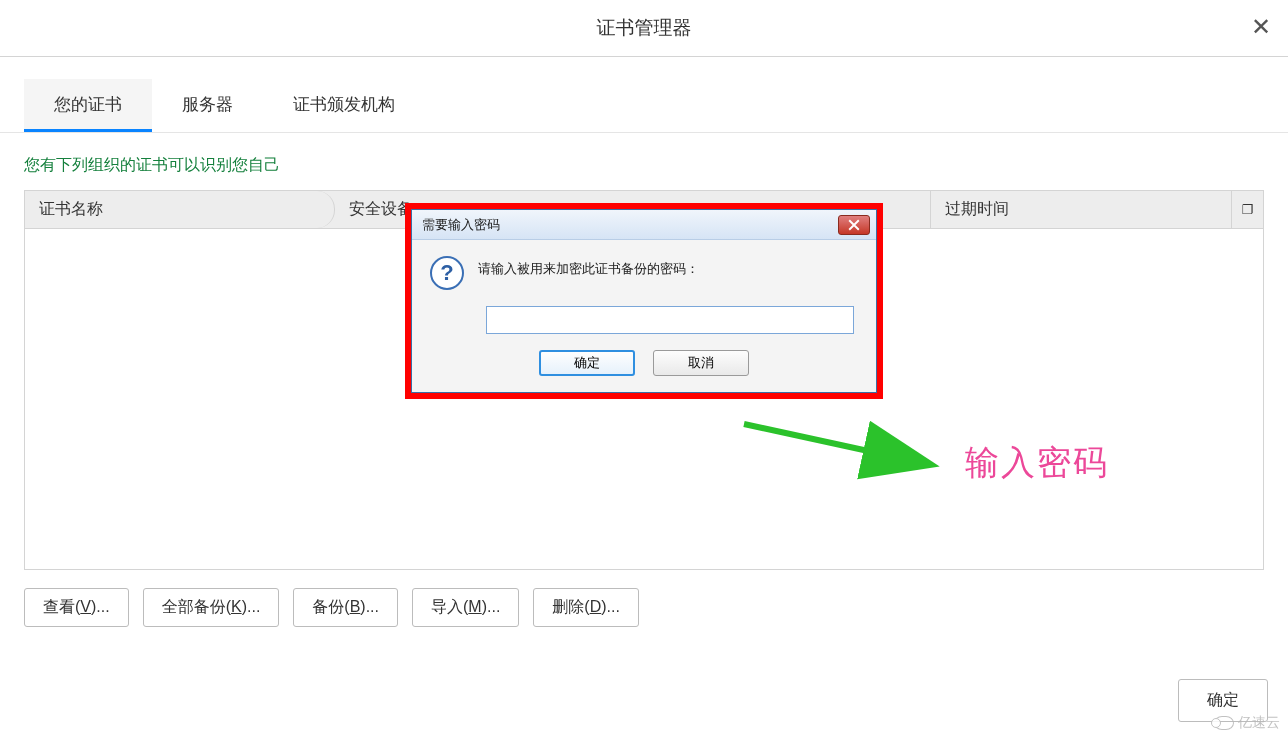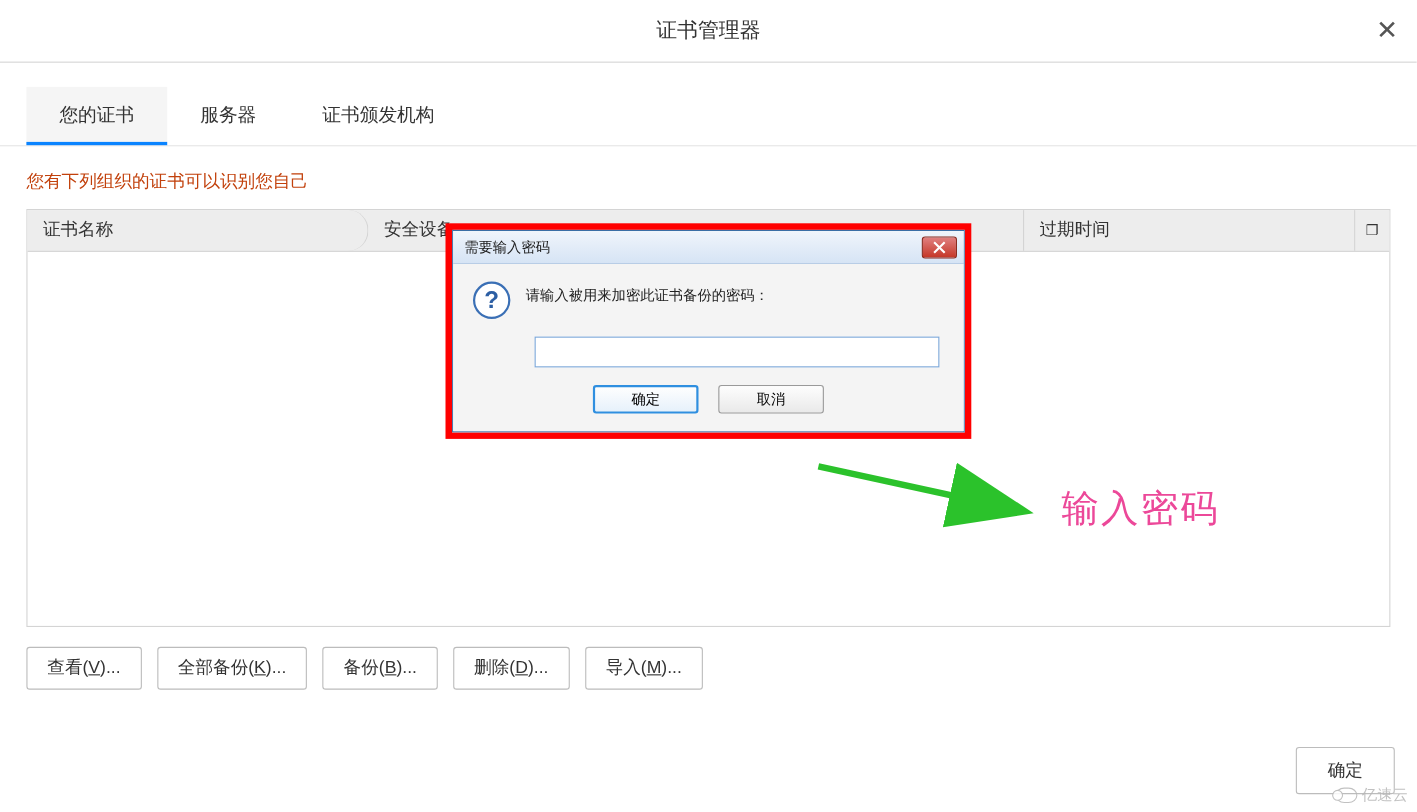--- a/index.html
+++ b/index.html
@@ -10,21 +10,21 @@
     .header-title { font-size: 19px; color: #333; font-weight: 500; }
     .header-close { position: absolute; right: 12px; top: 12px; font-size: 24px; color: #555; cursor: pointer; width: 30px; height: 30px; display:flex; align-items:center; justify-content:center;}
 
     
     .tabs { display: flex; padding: 0 24px; margin-top: 22px; border-bottom: 1px solid #e5e5e5; }
     .tab { padding: 14px 30px 13px; font-size: 17px; color: #333; cursor: pointer; border-bottom: 3px solid transparent; }
     .tab.active { border-bottom-color: #0a84ff; background: #f5f5f5; }
     .tab:not(.active) { background: transparent; }
 
     
-    .desc { padding: 22px 24px 14px; font-size: 16px; color: #c2410c; }
+    .desc { padding: 22px 24px 14px; font-size: 16px; color: #15803d; }
 
     
     .table-wrap { margin: 0 24px; border: 1px solid #d4d4d4; height: 380px; position: relative; }
     .thead { display:flex; align-items:center; height: 38px; background: #ededed; border-bottom: 1px solid #d4d4d4; font-size: 16px; color: #333; }
     .th { padding: 0 14px; height:100%; display:flex; align-items:center; border-right:1px solid #d4d4d4; }
     .th.col1 { width: 310px; border-radius: 18px; }
     .th.col2 { flex:1; }
     .th.col3 { width: 300px; border-right:none; }
     .th.colE { width: 32px; border-left:1px solid #d4d4d4; border-right:none; justify-content:center; cursor:pointer; font-size:14px;}
     .expand-icon { font-size: 13px; }
@@ -91,22 +91,22 @@
         <span class="expand-icon">❐</span>
       </div>
   </div>
 
 </div>
 
 <div class="actionbar">
   <button class="action-btn"><span>查看(</span><span class="mnemonic">V</span><span>)...</span></button>
   <button class="action-btn"><span>全部备份(</span><span class="mnemonic">K</span><span>)...</span></button>
   <button class="action-btn"><span>备份(</span><span class="mnemonic">B</span><span>)...</span></button>
+  <button class="action-btn"><span>导入(</span><span class="mnemonic">M</span><span>)...</span></button>
   <button class="action-btn"><span>删除(</span><span class="mnemonic">D</span><span>)...</span></button>
-  <button class="action-btn"><span>导入(</span><span class="mnemonic">M</span><span>)...</span></button>
 </div>
 
 <div class="footer">
   <button class="ok-btn">确定</button>
 </div>
 
 <div class="dialog-wrap">
   <div class="dialog">
     <div class="dialog-titlebar">
       <span class="dialog-title">需要输入密码</span>

